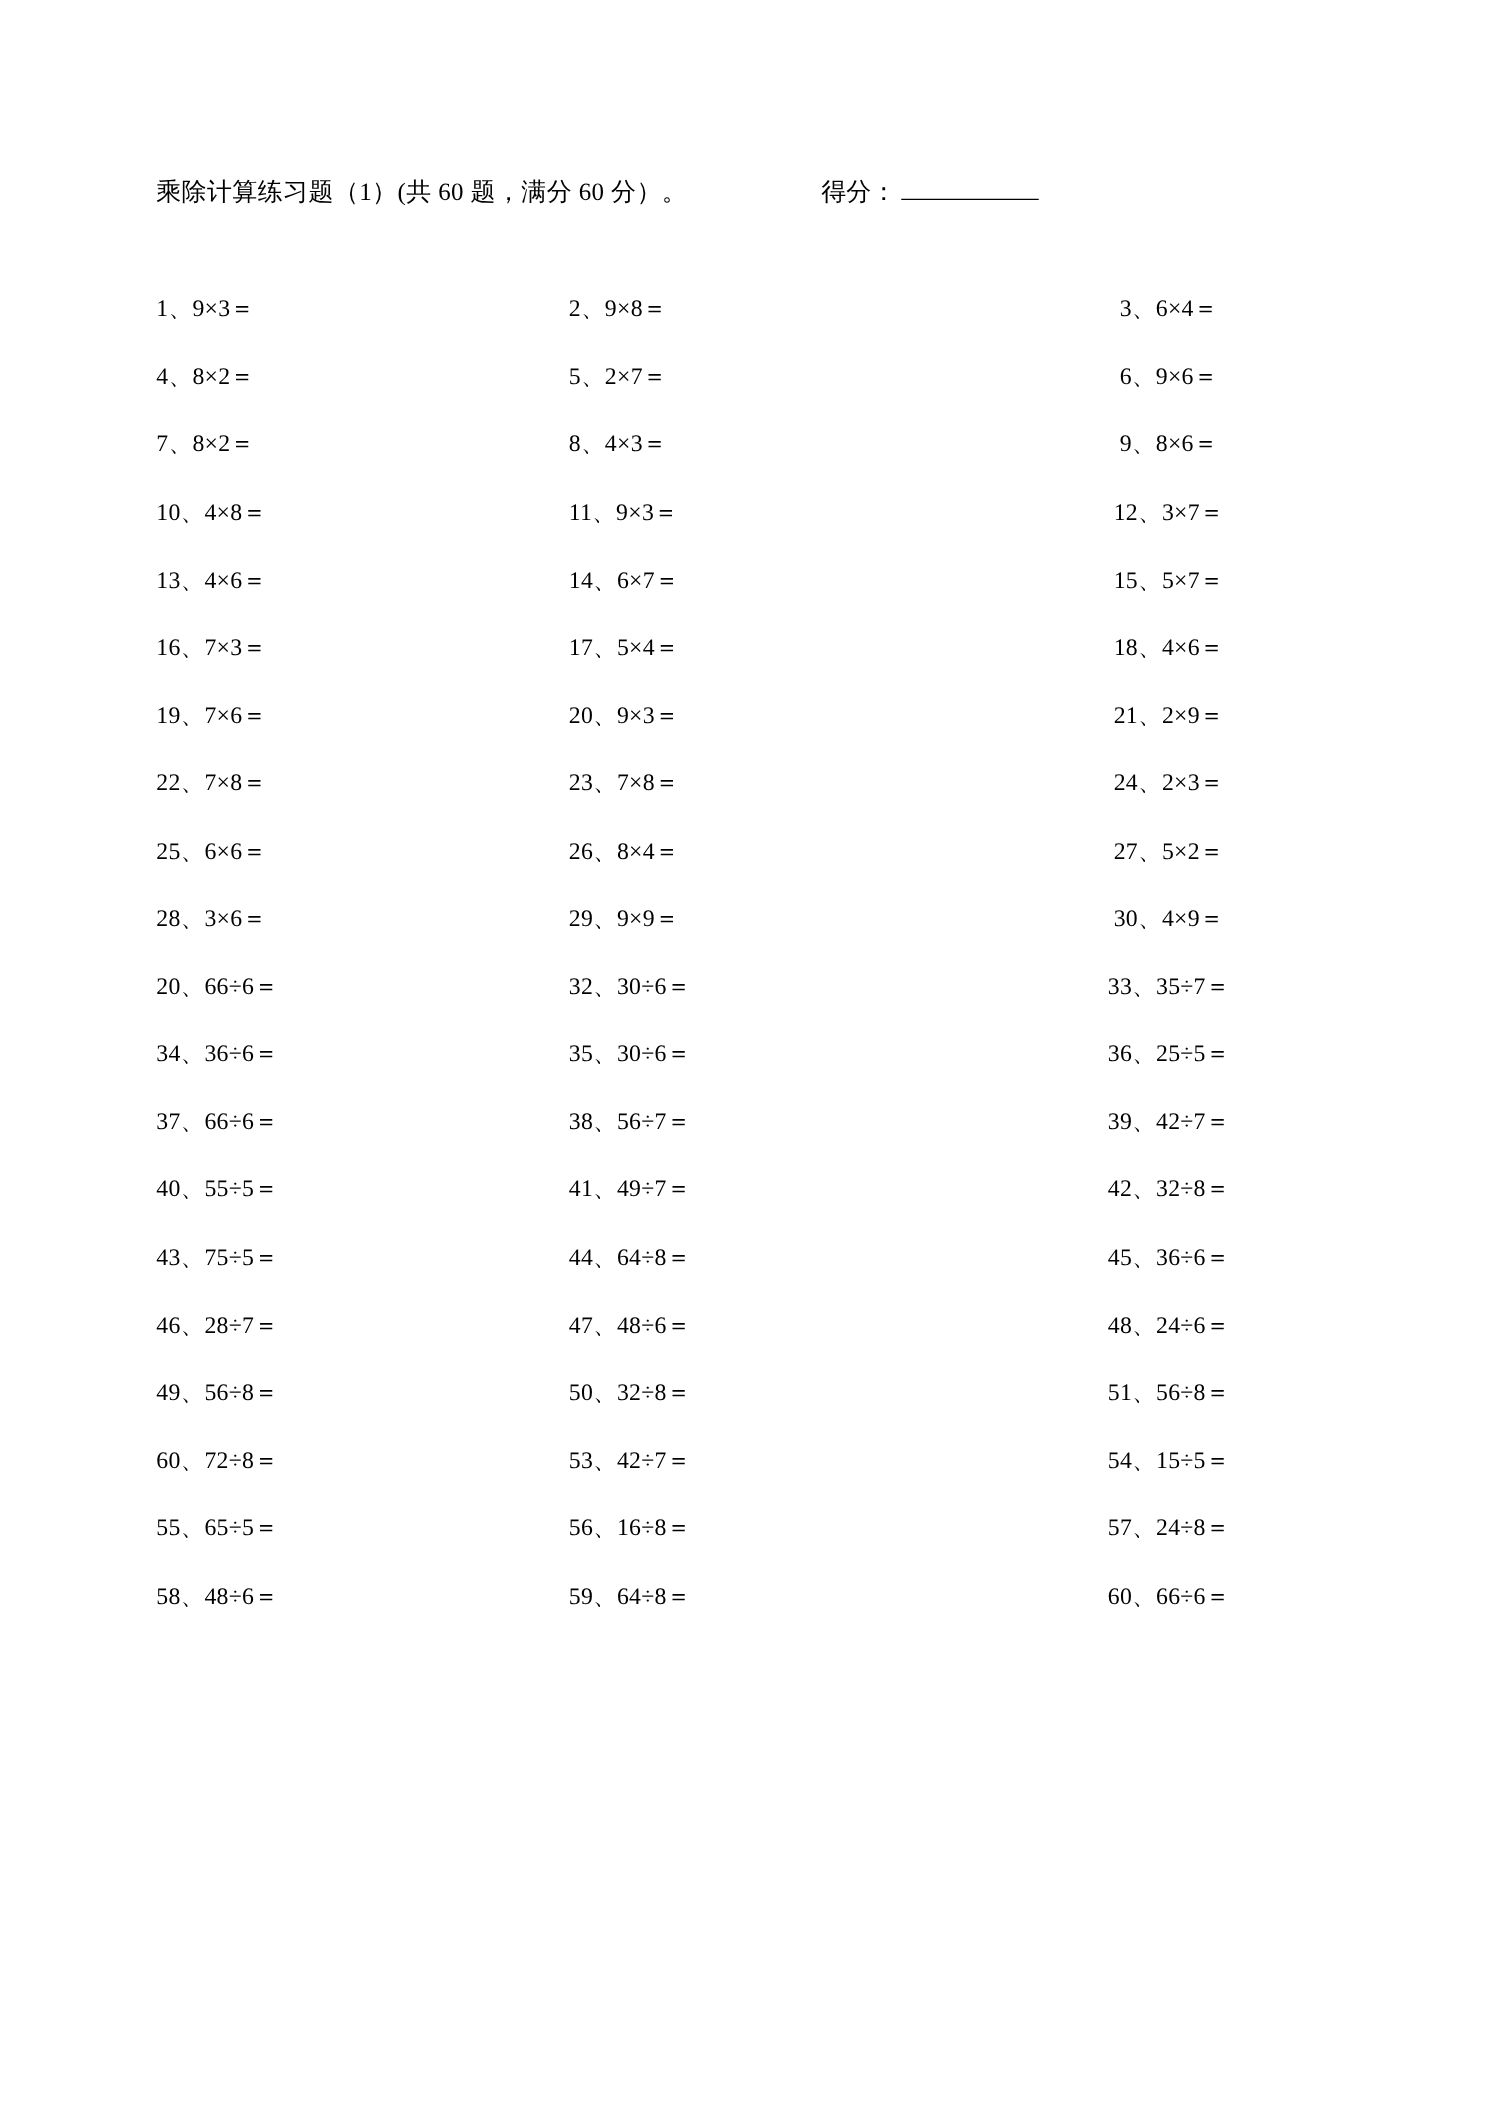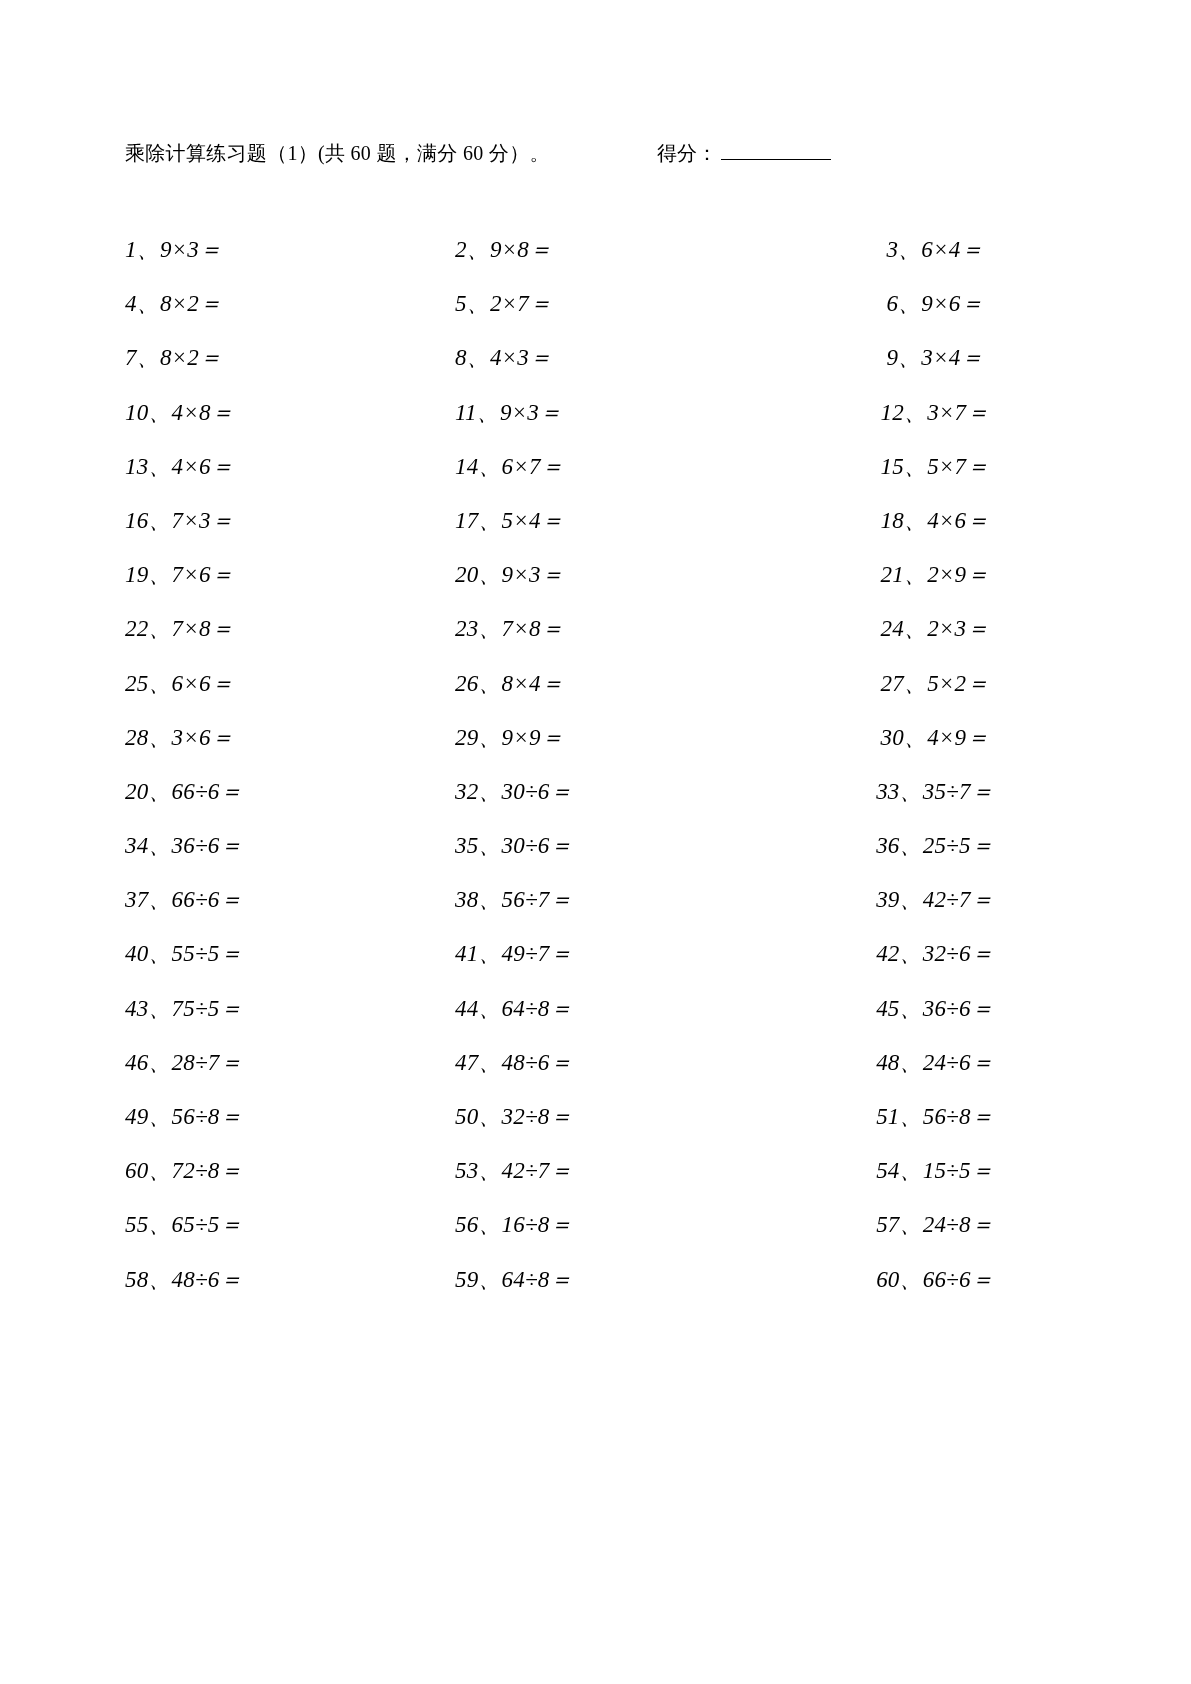--- a/index.html
+++ b/index.html
@@ -55,25 +55,24 @@
     position: absolute;
     left: 125px;
     top: 238px;
     width: 950px;
     display: grid;
     grid-template-columns: 330px 330px 290px;
     grid-auto-rows: 54.2px;
     align-items: start;
   }
   .cell {
-    font-size: 23px;
+    font-size: 19px;
     white-space: nowrap;
     line-height: 1;
     letter-spacing: 0.2px;
-    font-style: italic;
   }
   .col-1 { }
   .col-2 { }
   .col-3 { text-align: center; padding-left: 10px; }
 </style>
 </head>
 <body>
 
 <div class="page">
 
@@ -89,21 +88,21 @@
     <div class="cell col-1">1、9×3＝</div>
     <div class="cell col-2">2、9×8＝</div>
     <div class="cell col-3">3、6×4＝</div>
 
     <div class="cell col-1">4、8×2＝</div>
     <div class="cell col-2">5、2×7＝</div>
     <div class="cell col-3">6、9×6＝</div>
 
     <div class="cell col-1">7、8×2＝</div>
     <div class="cell col-2">8、4×3＝</div>
-    <div class="cell col-3">9、3×4＝</div>
+    <div class="cell col-3">9、8×6＝</div>
 
     <div class="cell col-1">10、4×8＝</div>
     <div class="cell col-2">11、9×3＝</div>
     <div class="cell col-3">12、3×7＝</div>
 
     <div class="cell col-1">13、4×6＝</div>
     <div class="cell col-2">14、6×7＝</div>
     <div class="cell col-3">15、5×7＝</div>
 
     <div class="cell col-1">16、7×3＝</div>
@@ -133,21 +132,21 @@
     <div class="cell col-1">34、36÷6＝</div>
     <div class="cell col-2">35、30÷6＝</div>
     <div class="cell col-3">36、25÷5＝</div>
 
     <div class="cell col-1">37、66÷6＝</div>
     <div class="cell col-2">38、56÷7＝</div>
     <div class="cell col-3">39、42÷7＝</div>
 
     <div class="cell col-1">40、55÷5＝</div>
     <div class="cell col-2">41、49÷7＝</div>
-    <div class="cell col-3">42、32÷6＝</div>
+    <div class="cell col-3">42、32÷8＝</div>
 
     <div class="cell col-1">43、75÷5＝</div>
     <div class="cell col-2">44、64÷8＝</div>
     <div class="cell col-3">45、36÷6＝</div>
 
     <div class="cell col-1">46、28÷7＝</div>
     <div class="cell col-2">47、48÷6＝</div>
     <div class="cell col-3">48、24÷6＝</div>
 
     <div class="cell col-1">49、56÷8＝</div>

